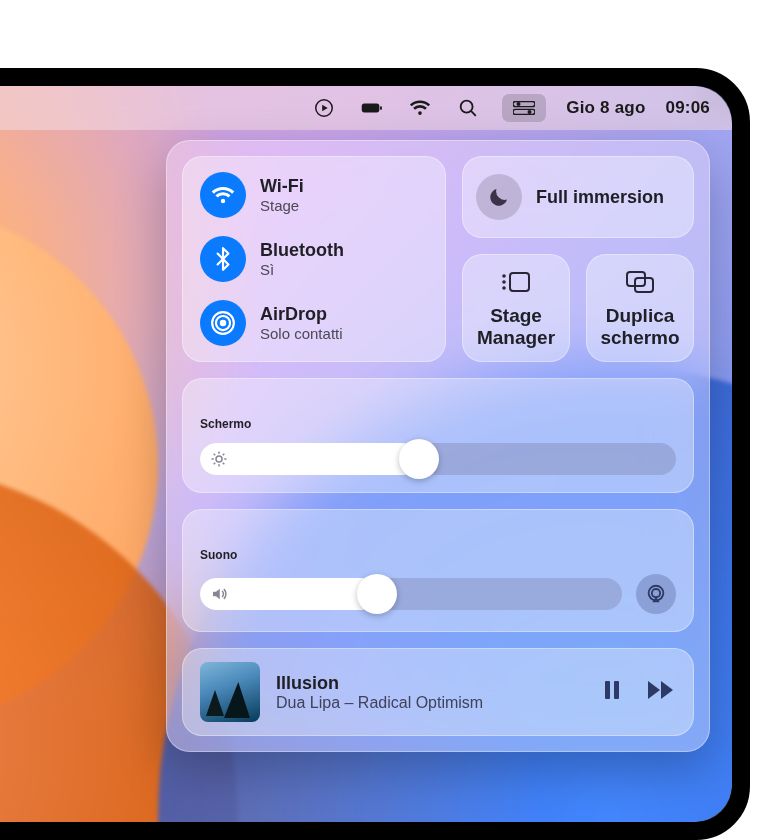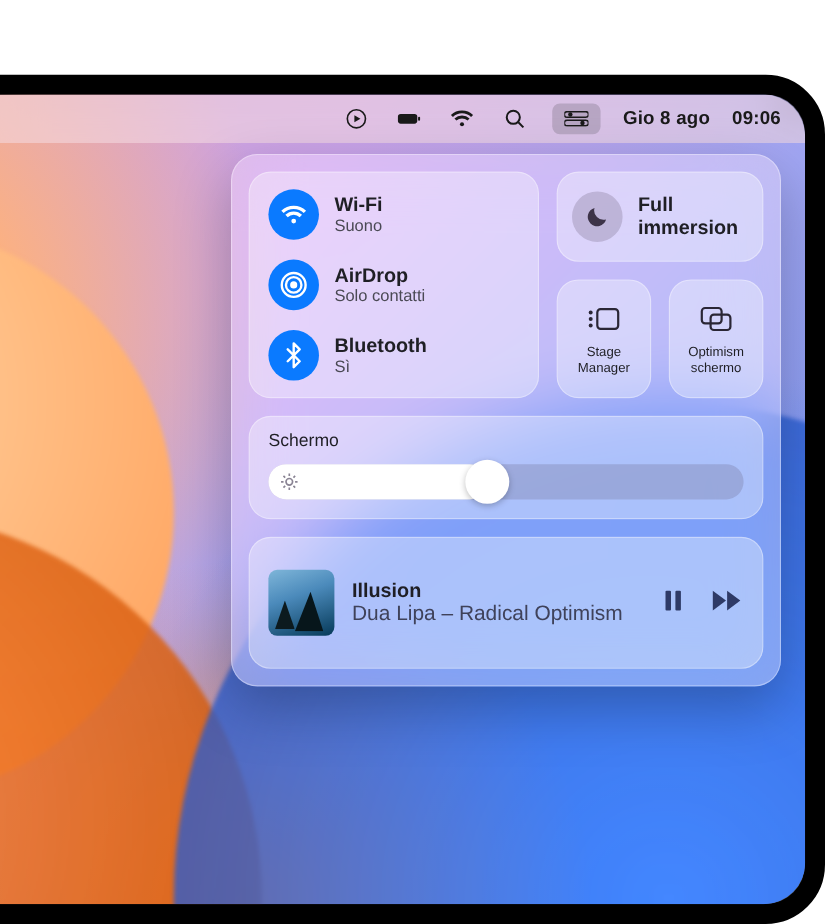--- a/index.html
+++ b/index.html
@@ -70,21 +70,21 @@
     display:flex; align-items:center; justify-content:center;
   }
   .cc-pill svg { width: 22px; height: 14px; }
   .mb-text { font-weight: 700; letter-spacing: .2px; }
 
   
   .cc {
     position: absolute;
     top: 54px;
     right: 22px;
-    width: 500px;
+    width: 544px;
     border-radius: 24px;
     background: rgba(240, 225, 240, 0.42);
     box-shadow: 0 20px 50px rgba(0,0,0,0.25), inset 0 0 0 1px rgba(255,255,255,0.35);
     backdrop-filter: blur(30px) saturate(140%);
     padding: 16px;
     display: flex;
     flex-direction: column;
     gap: 16px;
     color: #1f1f25;
   }
@@ -118,24 +118,24 @@
     background: rgba(80,70,90,0.22);
     display:flex; align-items:center; justify-content:center;
     flex-shrink:0;
   }
   .grey-circle svg { width:24px; height:24px; fill:#3d3348; }
   .focus-label { font-size:18px; font-weight:600; line-height:1.15; }
 
   .small-row { display:flex; gap:16px; flex:1; }
   .small-tile { flex:1; padding:12px 6px 10px; display:flex; flex-direction:column; align-items:center; justify-content:center; gap:6px; cursor:pointer; text-align:center; }
   .small-tile svg { width:30px; height:26px; }
-  .small-label { font-size:12px; font-weight:400; line-height:1.15; }
+  .small-label { font-size:19px; font-weight:700; line-height:1.15; }
 
   .slider-tile { padding: 14px 18px 18px; }
-  .slider-title { font-size:16px; font-weight:400; margin-bottom:12px; }
+  .slider-title { font-size:12px; font-weight:700; margin-bottom:12px;margin-top:25px; }
   .slider-track {
     position:relative;
     height:32px;
     border-radius:16px;
     background: rgba(90,80,110,0.22);
     display:flex; align-items:center;
   }
   .slider-fill {
     position:absolute; left:0; top:0; bottom:0;
     background:#fff;
@@ -158,37 +158,37 @@
   .sound-row { display:flex; align-items:center; gap:14px; }
   .sound-row .slider-track { flex:1; }
   .airplay-btn {
     width:40px; height:40px; border-radius:50%;
     background: rgba(60,70,120,0.28);
     display:flex; align-items:center; justify-content:center;
     cursor:pointer;
   }
   .airplay-btn svg { width:22px; height:22px; }
 
-  .nowplaying { padding:30px 18px; display:flex; align-items:center; gap:16px; }
+  .nowplaying { padding:14px 18px; display:flex; align-items:center; gap:16px; }
   .np-art {
     width:60px; height:60px; border-radius:8px; flex-shrink:0;
     background: linear-gradient(160deg,#7fb6d9 0%, #4b8abb 40%, #063a59 100%);
     position:relative; overflow:hidden;
   }
   .np-art::before{
     content:""; position:absolute; left:6px; bottom:6px; width:18px; height:26px;
     background:#0c1a1e; clip-path: polygon(50% 0, 100% 100%, 0 100%);
   }
   .np-art::after{
     content:""; position:absolute; left:24px; bottom:4px; width:26px; height:36px;
     background:#07161b; clip-path: polygon(55% 0, 100% 100%, 0 100%);
   }
   .np-meta { flex:1; min-width:0; }
   .np-title { font-size:18px; font-weight:600; }
-  .np-sub { font-size:19px; color:#3f425a; }
+  .np-sub { font-size:16px; color:#3f425a; }
   .np-controls { display:flex; align-items:center; gap:22px; color:#2e3a66; }
   .np-controls svg { width:24px; height:24px; cursor:pointer; }
   .np-next svg { width:30px; height:22px; }
 
 </style>
 </head>
 <body>
 
 <div class="frame">
   <div class="screen">
@@ -242,45 +242,45 @@
           <div class="conn-item">
             <div class="blue-circle">
               <svg viewBox="0 0 24 24" fill="#fff">
                   <path d="M12 19.5a2 2 0 1 0 0-4 2 2 0 0 0 0 4Z"></path>
                   <path d="M5 12.3a10 10 0 0 1 14 0l-2 2a7 7 0 0 0-10 0l-2-2Z"></path>
                   <path d="M1.6 8.8a15 15 0 0 1 20.8 0l-2 2a12 12 0 0 0-16.8 0l-2-2Z"></path>
                 </svg>
             </div>
             <div>
               <div class="conn-label">Wi-Fi</div>
-              <div class="conn-sub">Suono</div>
+              <div class="conn-sub">Stage</div>
+            </div>
+          </div>
+          <div class="conn-item">
+            <div class="blue-circle">
+              <svg viewBox="0 0 24 24" fill="none" stroke="#fff" stroke-width="2" stroke-linejoin="round" stroke-linecap="round">
+                  <path d="M7 7l10 10-5 5V2l5 5L7 17"></path>
+                </svg>
+            </div>
+            <div>
+              <div class="conn-label">Bluetooth</div>
+              <div class="conn-sub">Sì</div>
             </div>
           </div>
           <div class="conn-item">
             <div class="blue-circle">
               <svg viewBox="0 0 24 24" fill="none" stroke="#fff" stroke-width="2">
                   <circle cx="12" cy="12" r="3" fill="#fff" stroke="none"></circle>
                   <circle cx="12" cy="12" r="6.5"></circle>
                   <circle cx="12" cy="12" r="10"></circle>
                 </svg>
             </div>
             <div>
               <div class="conn-label">AirDrop</div>
               <div class="conn-sub">Solo contatti</div>
-            </div>
-          </div>
-          <div class="conn-item">
-            <div class="blue-circle">
-              <svg viewBox="0 0 24 24" fill="none" stroke="#fff" stroke-width="2" stroke-linejoin="round" stroke-linecap="round">
-                  <path d="M7 7l10 10-5 5V2l5 5L7 17"></path>
-                </svg>
-            </div>
-            <div>
-              <div class="conn-label">Bluetooth</div>
-              <div class="conn-sub">Sì</div>
             </div>
           </div>
         </div>
 
         <div class="top-right">
           <div class="tile focus-tile">
             <div class="grey-circle">
               <svg viewBox="0 0 24 24">
                   <path d="M20 14.5A8.5 8.5 0 0 1 9.5 4 8.5 8.5 0 1 0 20 14.5Z"></path>
                 </svg>
@@ -299,40 +299,63 @@
               </span>
               <div class="small-label">Stage Manager</div>
             </div>
             <div class="tile small-tile">
               <span>
                 <svg viewBox="0 0 30 26" fill="none" stroke="#2a2635" stroke-width="2">
                     <rect x="2" y="3" width="18" height="14" rx="3"></rect>
                     <rect x="10" y="9" width="18" height="14" rx="3" fill="rgba(255,255,255,0)"></rect>
                   </svg>
               </span>
-              <div class="small-label">Optimism schermo</div>
+              <div class="small-label">Duplica schermo</div>
             </div>
           </div>
         </div>
       </div>
 
       <div class="tile slider-tile">
         <div class="slider-title">Schermo</div>
         <div class="slider-track">
           <div class="slider-fill" id="brightness-fill" style="width: 46%;"></div>
           <span class="slider-icon">
             <svg viewBox="0 0 24 24" fill="none" stroke="#8a8494" stroke-width="2">
                 <circle cx="12" cy="12" r="4"></circle>
                 <path d="M12 2v3M12 19v3M2 12h3M19 12h3M4.9 4.9l2.1 2.1M17 17l2.1 2.1M4.9 19.1 7 17M17 7l2.1-2.1"></path>
               </svg>
           </span>
           <div class="slider-thumb" id="brightness-thumb" style="left: 46%;"></div>
         </div>
       </div>
 
+      <div class="tile slider-tile">
+        <div class="slider-title">Suono</div>
+        <div class="sound-row">
+          <div class="slider-track">
+            <div class="slider-fill" id="volume-fill" style="width: 42%;"></div>
+            <span class="slider-icon">
+              <svg viewBox="0 0 24 24" fill="#8a8494">
+                  <path d="M4 9v6h4l5 4V5L8 9H4Z"></path>
+                  <path d="M16 8a5 5 0 0 1 0 8" fill="none" stroke="#8a8494" stroke-width="2"></path>
+                  <path d="M18.5 5.5a9 9 0 0 1 0 13" fill="none" stroke="#8a8494" stroke-width="2"></path>
+                </svg>
+            </span>
+            <div class="slider-thumb" id="volume-thumb" style="left: 42%;"></div>
+          </div>
+          <div class="airplay-btn">
+            <svg viewBox="0 0 24 24" fill="none" stroke="#2e3a66" stroke-width="2">
+                <circle cx="12" cy="11" r="8"></circle>
+                <circle cx="12" cy="11" r="4.5"></circle>
+                <path d="M8 21 L12 15 L16 21 Z" fill="#2e3a66" stroke="none"></path>
+              </svg>
+          </div>
+        </div>
+      </div>
 
       <div class="tile nowplaying">
         <div class="np-art"></div>
         <div class="np-meta">
           <div class="np-title">Illusion</div>
           <div class="np-sub">Dua Lipa – Radical Optimism</div>
         </div>
         <div class="np-controls">
           <span>
             <svg viewBox="0 0 24 24" fill="#2e3a66">

